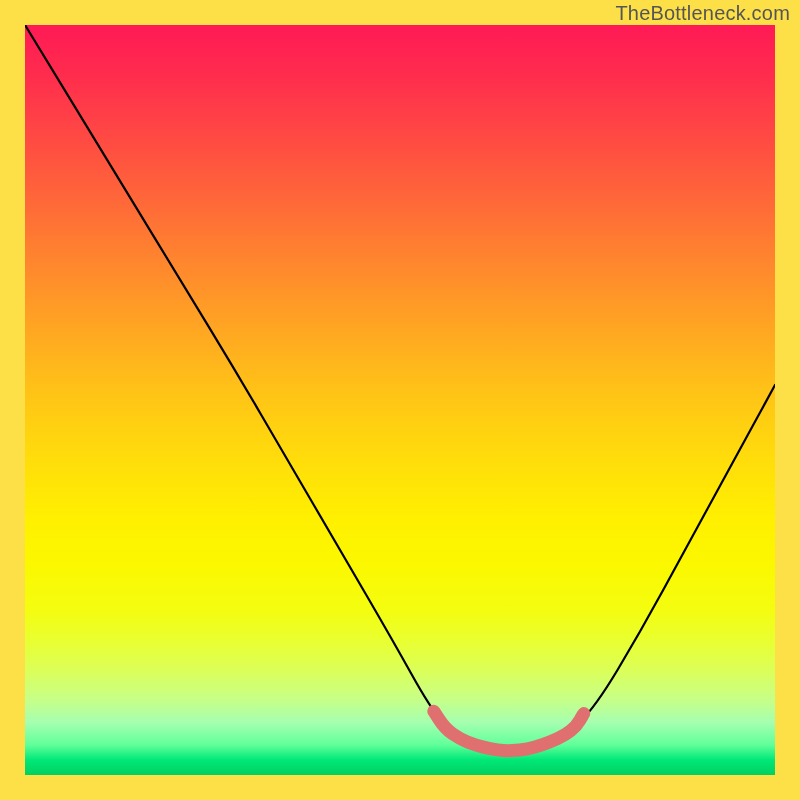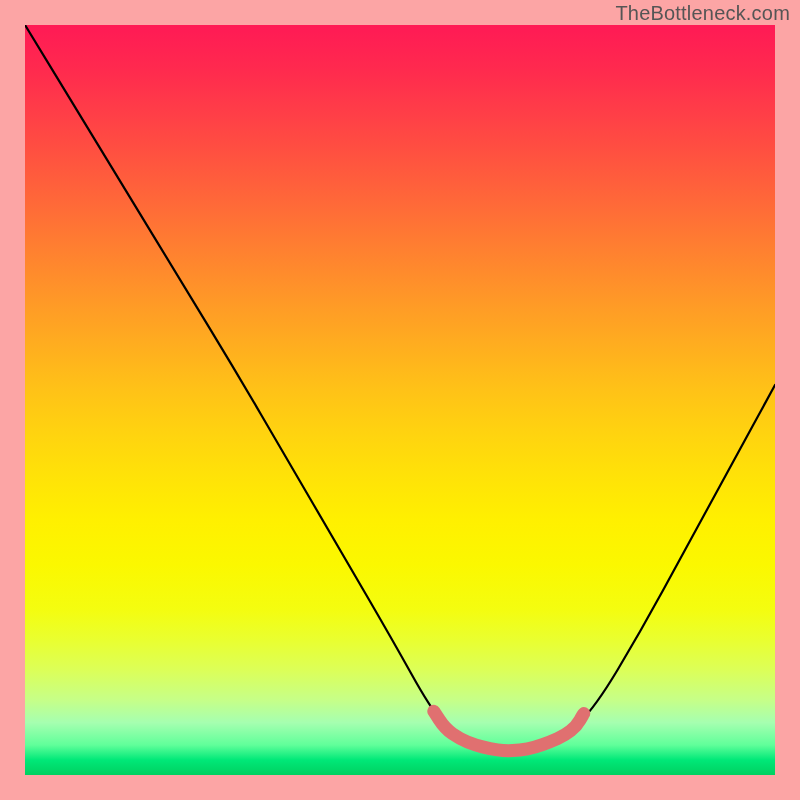--- a/index.html
+++ b/index.html
@@ -8,21 +8,21 @@
     width: 800px;
     height: 800px;
     background: #000;
     overflow: hidden;
     font-family: Arial, Helvetica, sans-serif;
   }
   .frame {
     position: relative;
     width: 800px;
     height: 800px;
-    background: #fca5a5;
+    background: #fde047;
   }
   .plot-area {
     position: absolute;
     left: 25px;
     top: 25px;
     width: 750px;
     height: 750px;
     background: linear-gradient(to bottom,
       #ff1a55 0%,
       #ff2a4e 6%,

